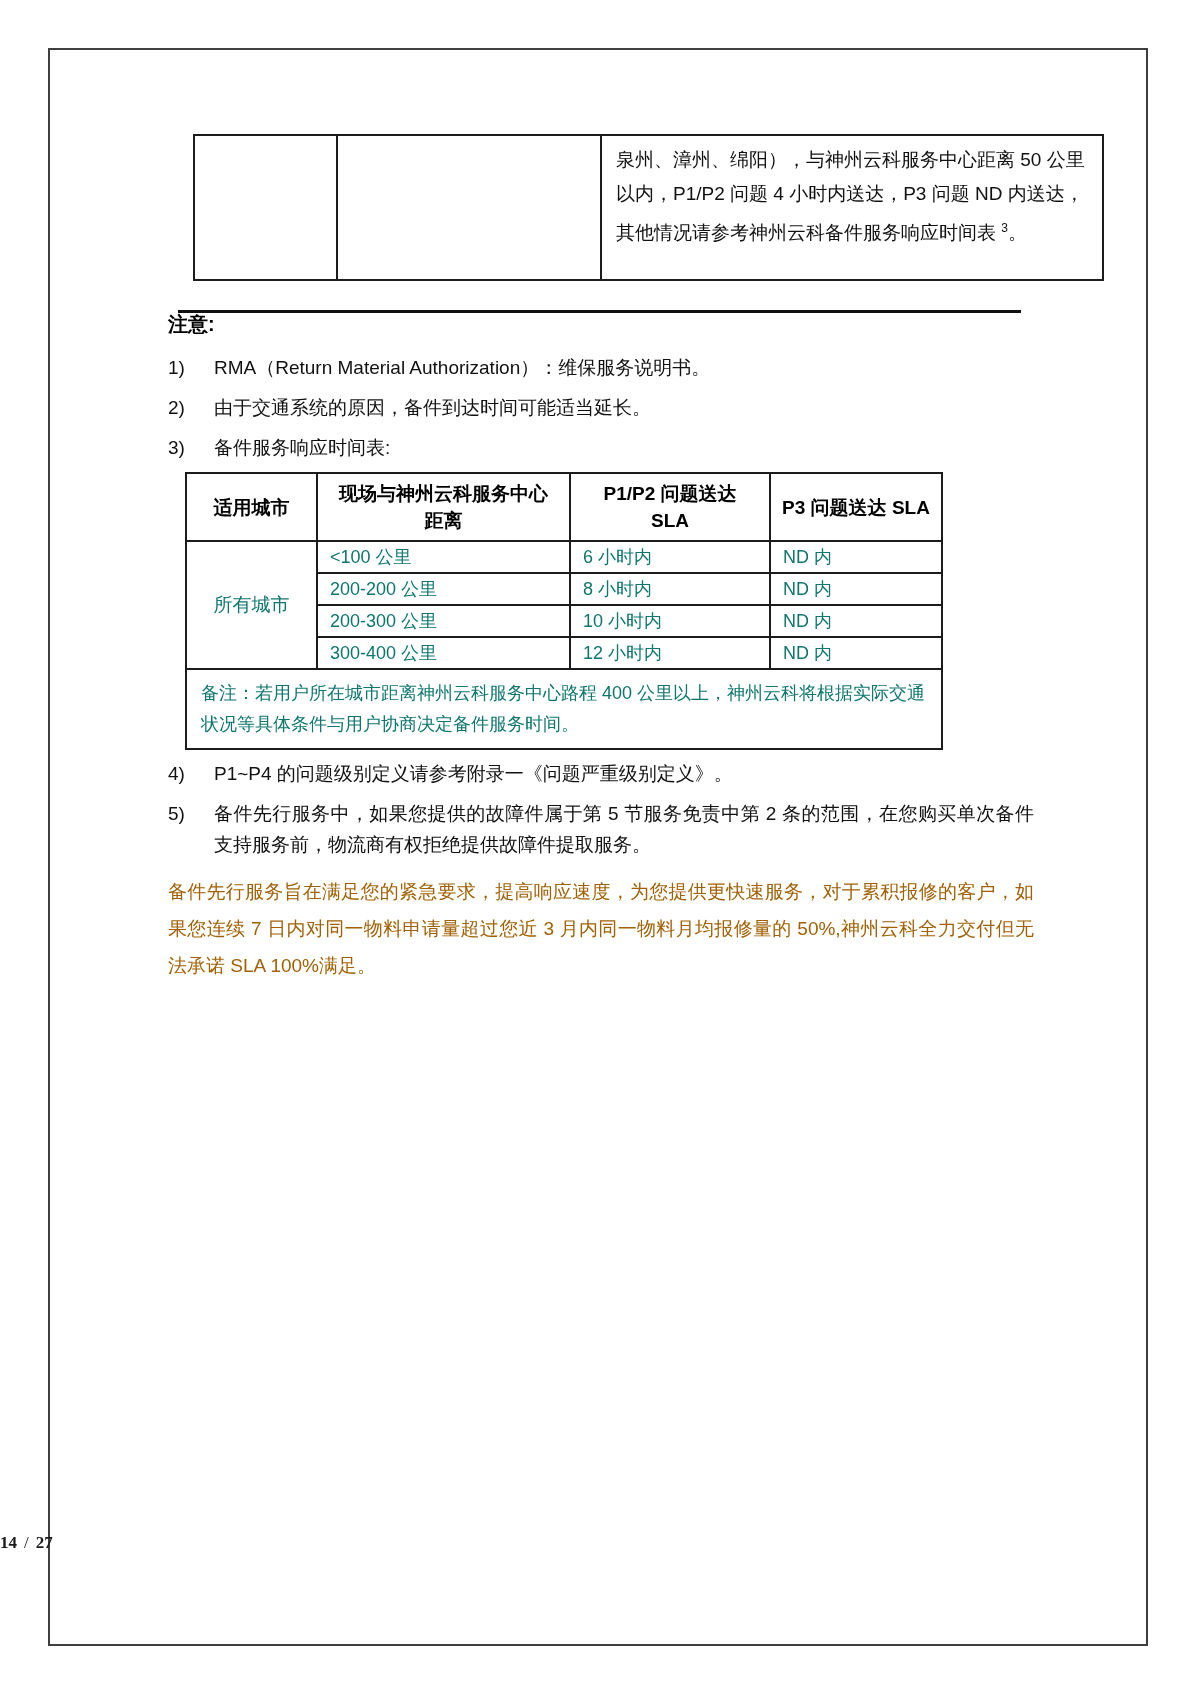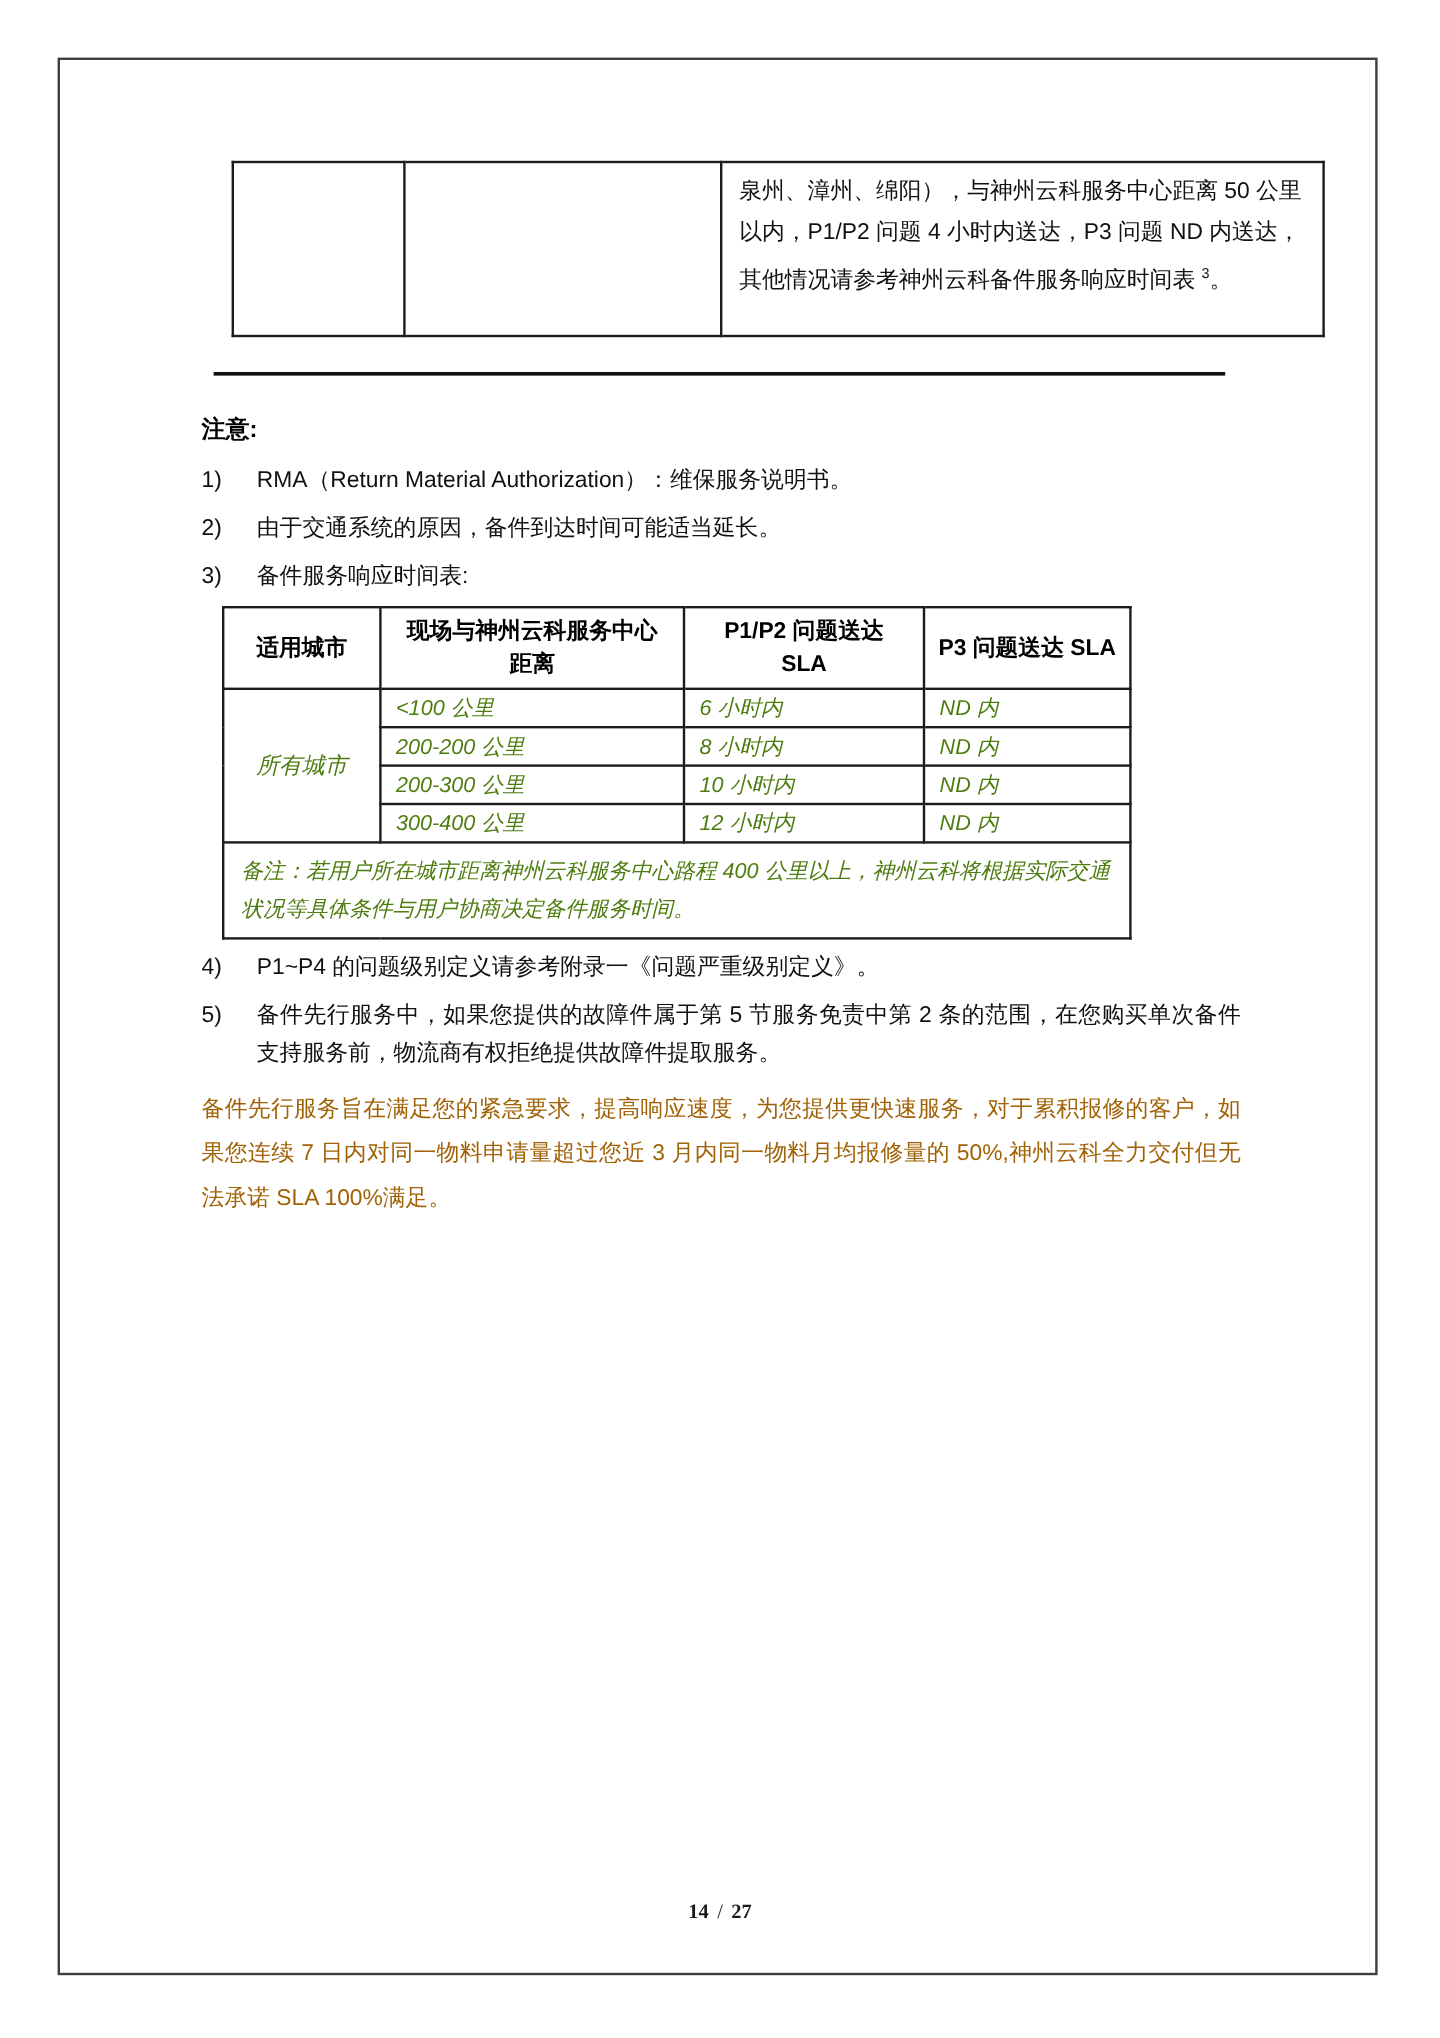--- a/index.html
+++ b/index.html
@@ -56,21 +56,21 @@
   .cont-table sup { font-size: 12px; }
   .thick-rule {
     position: absolute;
     left: 178px; top: 310px;
     width: 843px; height: 3px;
     background: #101010;
   }
   
   .content {
     position: absolute;
-    left: 168px; top: 344px;
+    left: 168px; top: 311px;
     width: 866px;
     font-size: 19px;
     color: #111;
   }
   .notes-title {
     font-weight: bold;
     font-size: 20px;
     margin-bottom: 14px;
     color: #000;
   }
@@ -104,45 +104,43 @@
     color: #000;
   }
   .sla-table col.cc1 { width: 131px; }
   .sla-table col.cc2 { width: 253px; }
   .sla-table col.cc3 { width: 200px; }
   .sla-table col.cc4 { width: 172px; }
   .sla-table td {
     font-size: 18px;
     padding: 3px 12px;
     height: 31px;
-    color: #4d7c0f;
-    font-style: italic;
+    color: #0f766e;
   }
   .sla-table td.city {
     text-align: center;
     vertical-align: middle;
     font-size: 19px;
     padding: 3px 1px;
   }
   .sla-table td.note-cell {
     padding: 8px 14px;
     line-height: 31px;
     font-size: 18px;
   }
   .closing {
     margin-top: 13px;
     line-height: 37px;
     text-align: justify;
     color: #a16207;
   }
   .doc-footer {
     position: absolute;
-    left: 0; top: 1583px;
+    left: 0; top: 1533px;
     width: 1200px;
-    text-align: center;
     font-family: "Liberation Serif", "DejaVu Serif", serif;
     font-size: 17px;
     font-weight: bold;
     color: #1a1a1a;
   }
   .doc-footer .sep { font-weight: normal; padding: 0 7px; }
 </style>
 </head>
 <body>
 

